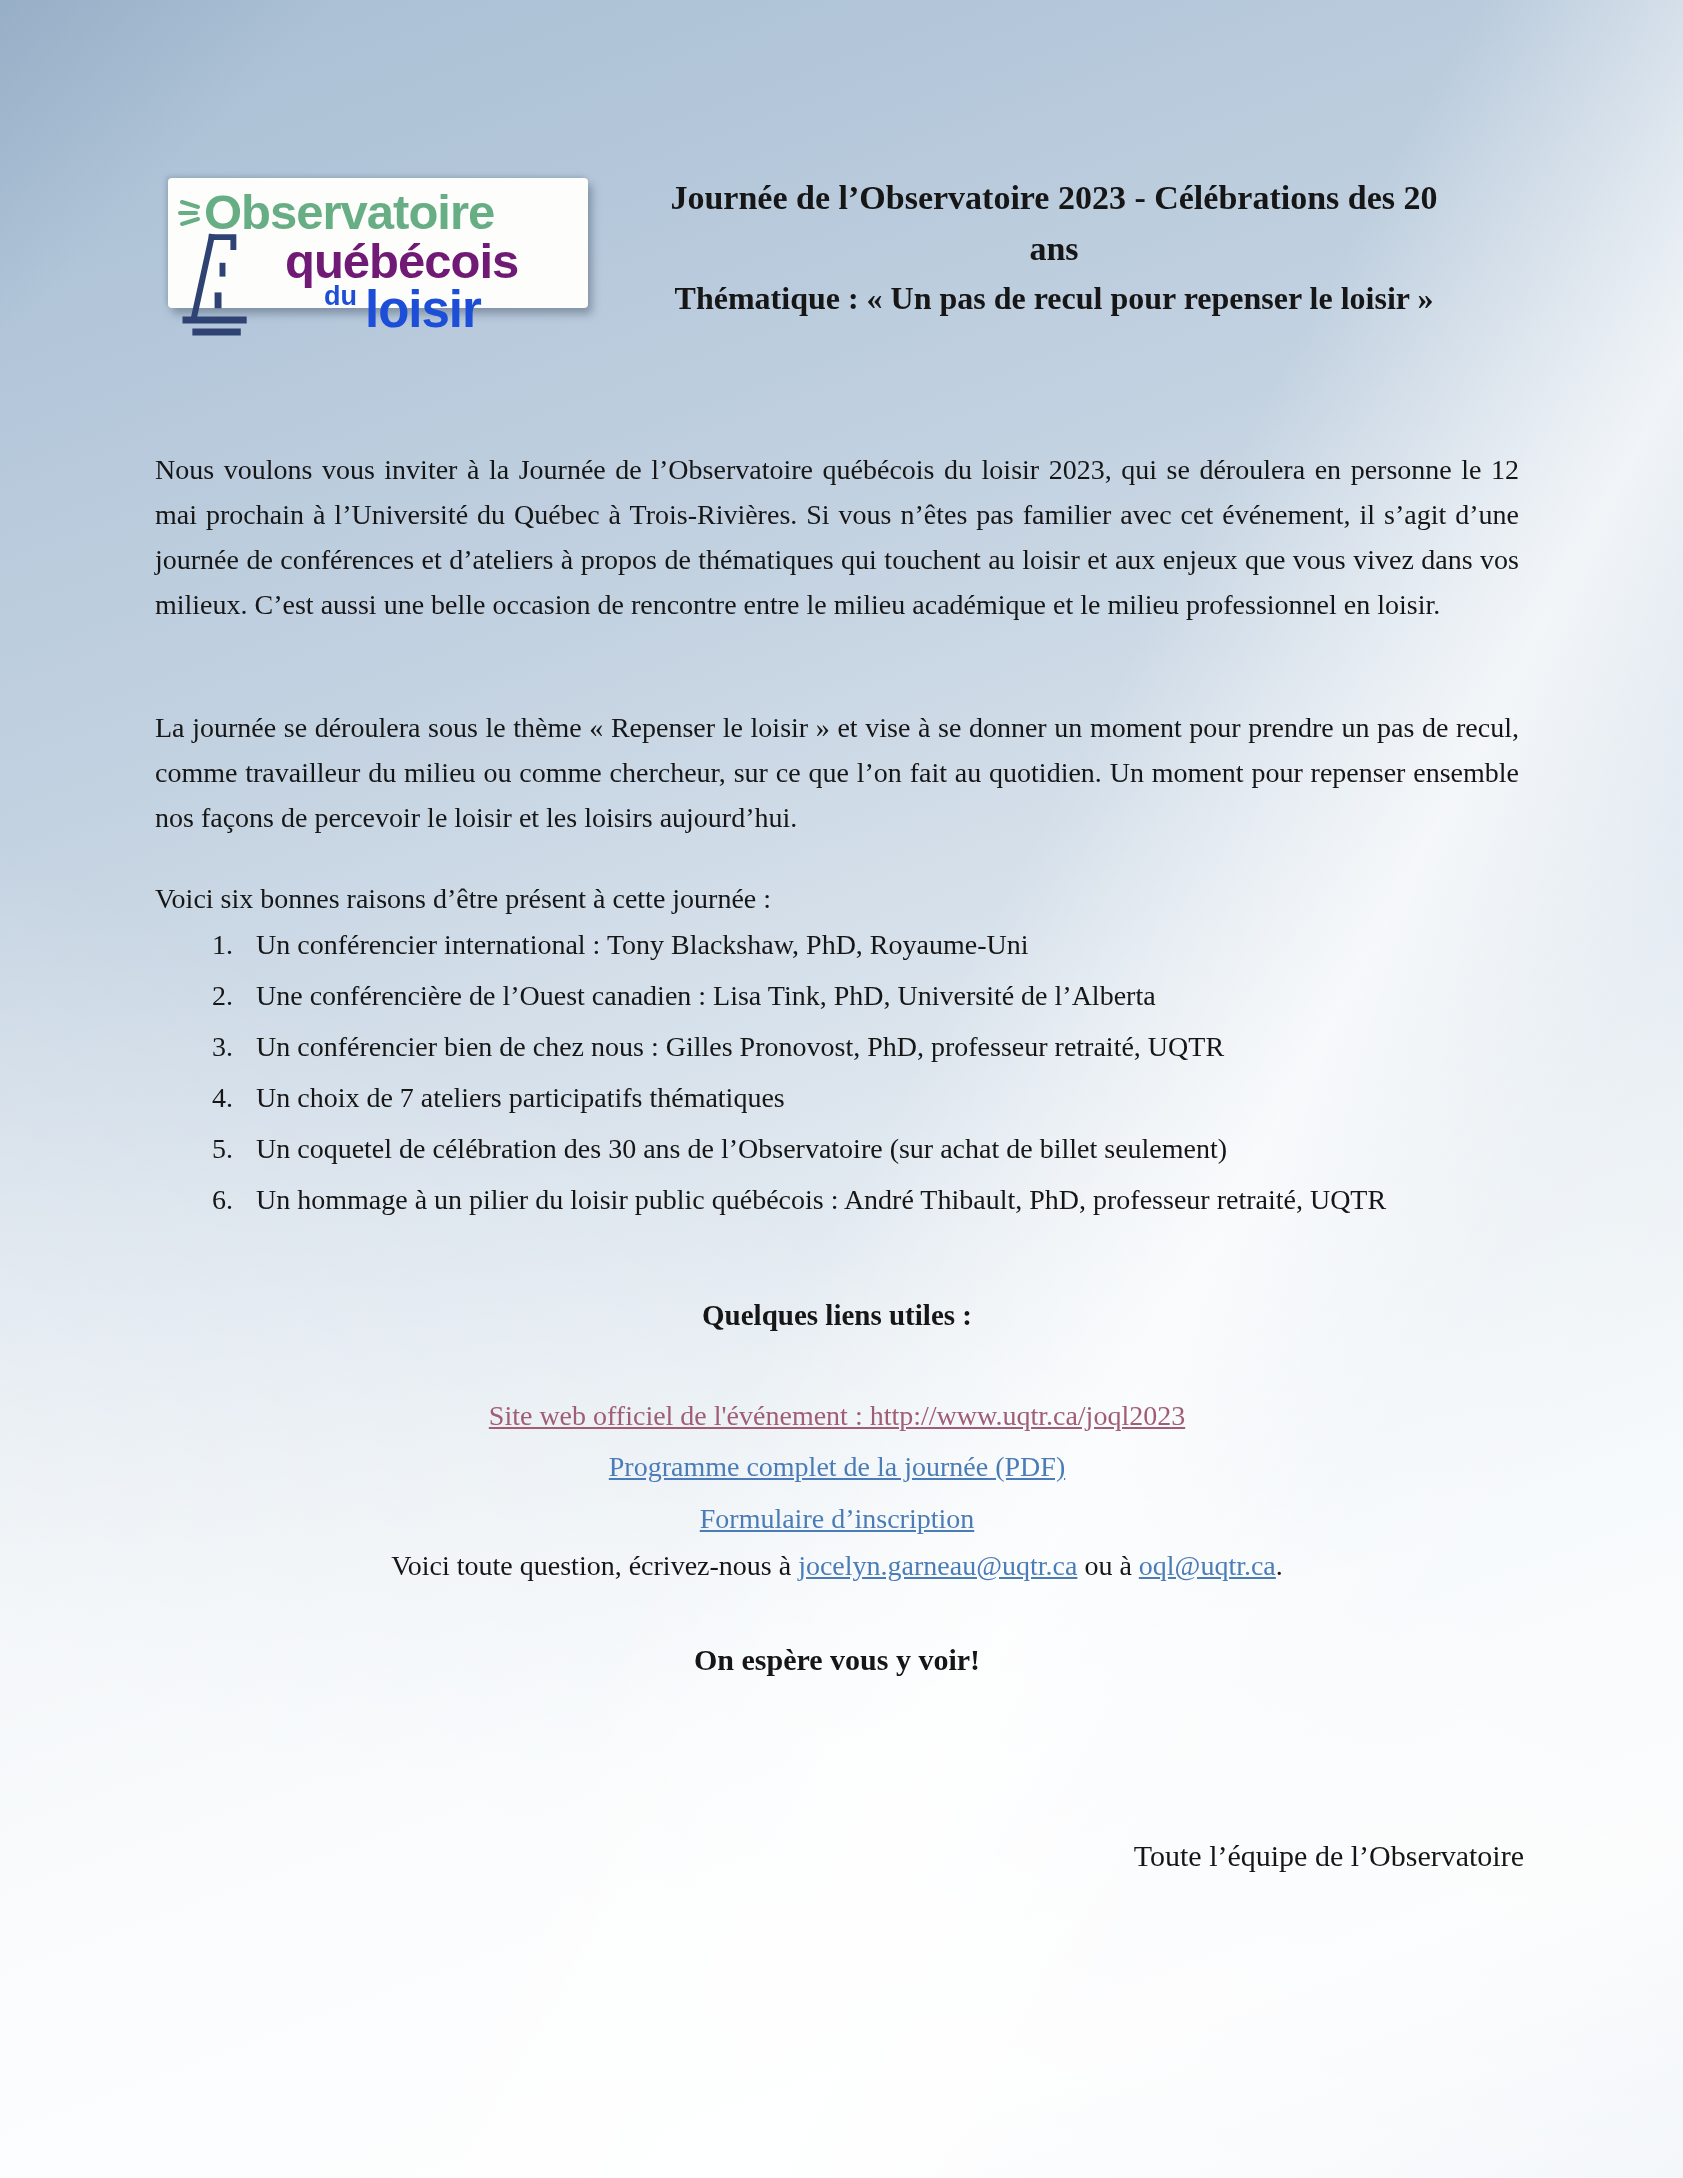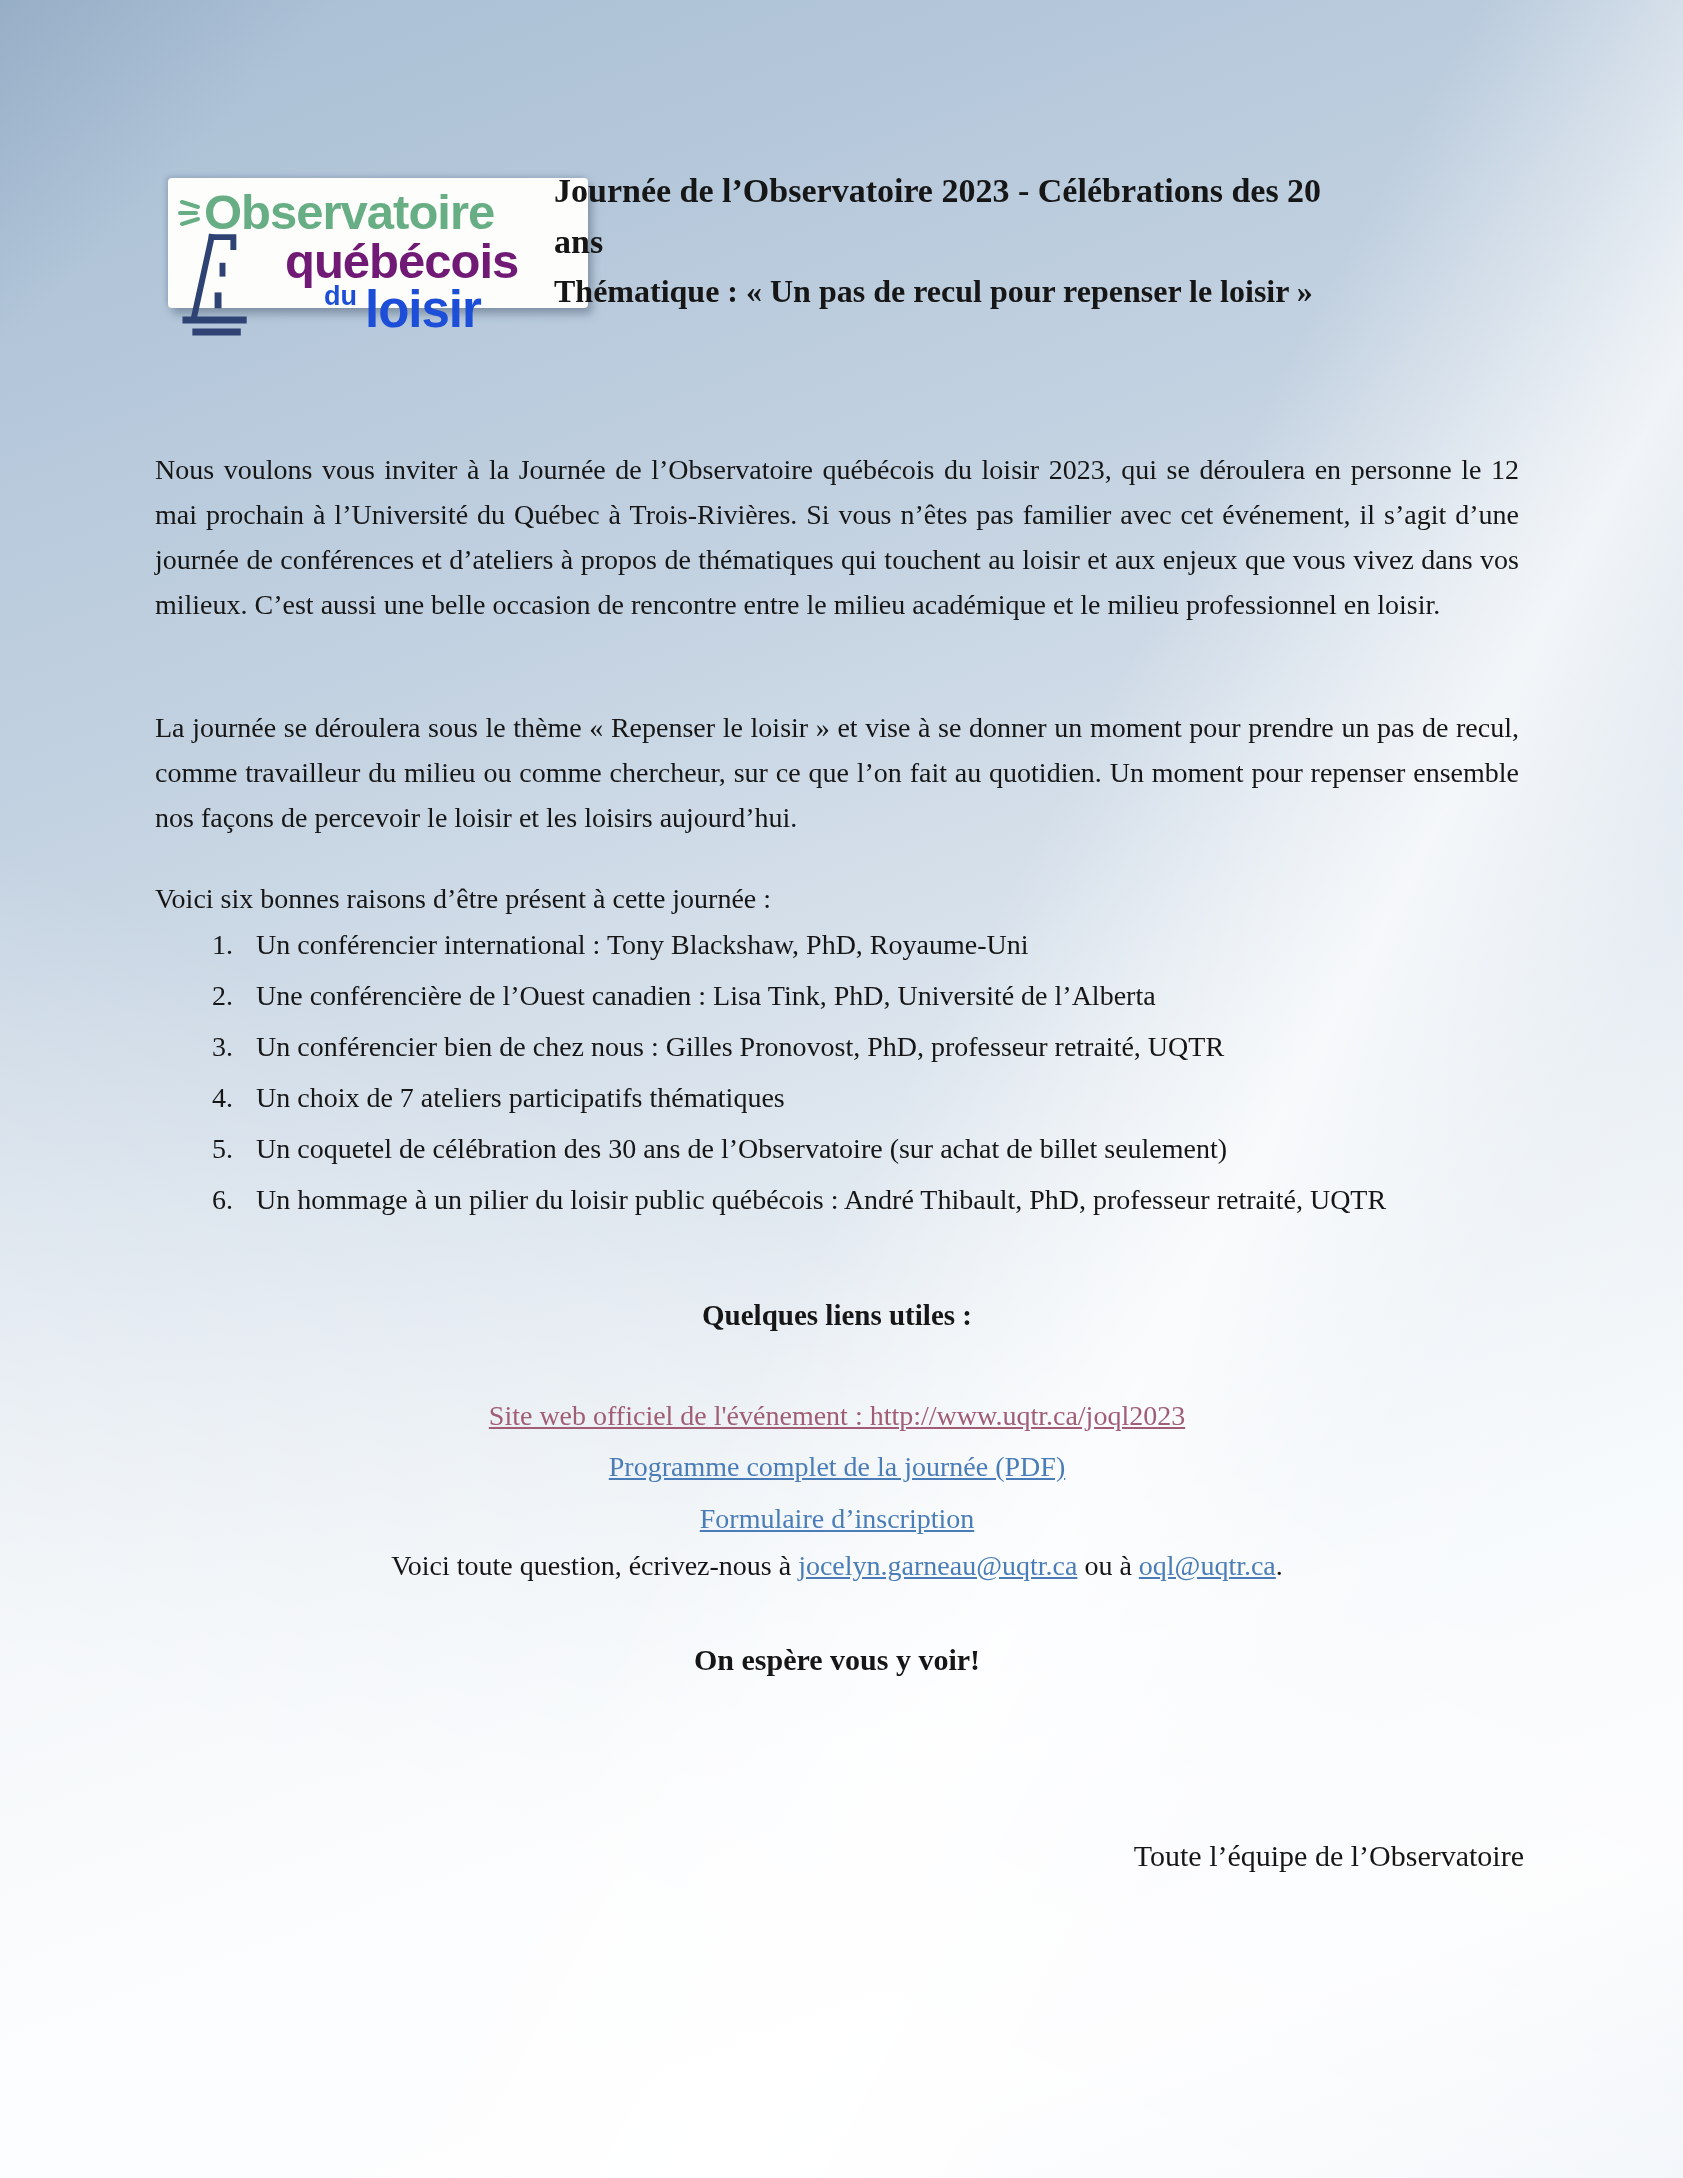--- a/index.html
+++ b/index.html
@@ -29,22 +29,22 @@
   .logo-line1{position:absolute;left:36px;top:6px;font-size:49px;letter-spacing:-1px;color:#67ae85;white-space:nowrap;}
   .logo-spark{position:absolute;left:10px;top:18px;}
   .logo-line2{position:absolute;left:117px;top:55px;font-size:49px;letter-spacing:-1px;color:#701a75;white-space:nowrap;}
   .logo-line3{position:absolute;left:156px;top:102px;color:#1d4ed8;white-space:nowrap;}
   .logo-du{font-size:27px;vertical-align:22px;margin-right:8px;}
   .logo-loisir{font-size:51px;letter-spacing:-1px;}
   .logo-telescope{position:absolute;left:14px;top:55px;}
 
   
   .title-block{
-    left:554px;top:165px;width:1000px;
-    text-align:left;font-weight:bold;
+    left:554px;top:172px;width:1000px;
+    text-align:center;font-weight:bold;
     font-size:34px;line-height:51px;
   }
   .subtitle{font-size:32px;line-height:48px;font-weight:bold;}
 
   
   .para{left:155px;width:1364px;font-size:28px;line-height:45px;text-align:justify;}
   .p1{top:447px;}
   .p2{top:705px;}
   .reasons-intro{left:155px;top:883px;width:1364px;font-size:28px;}
   ol.reasons{

